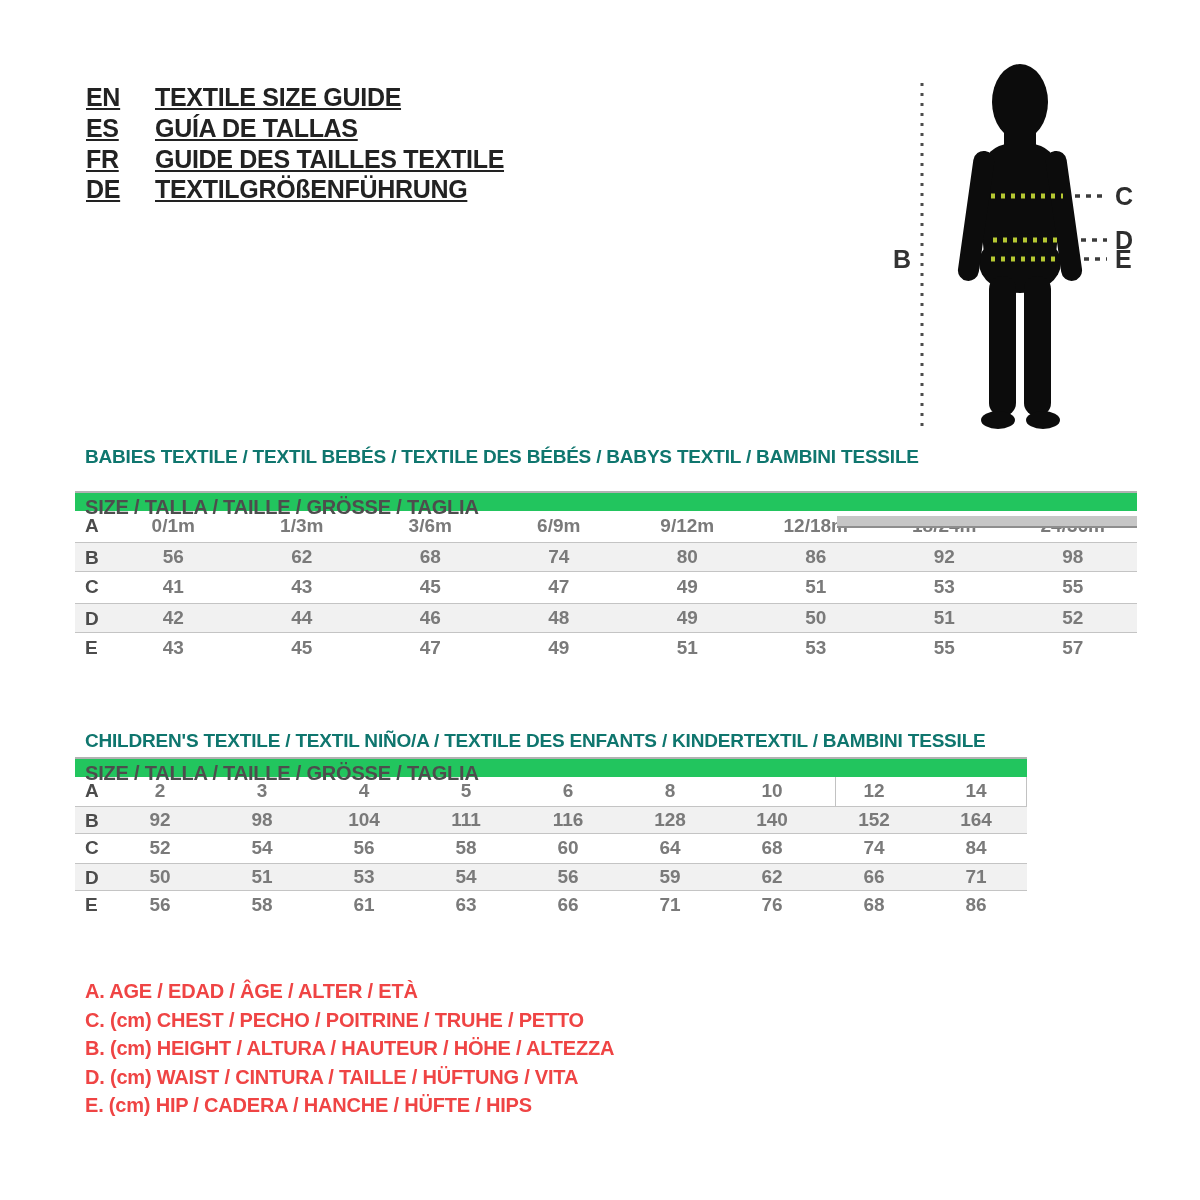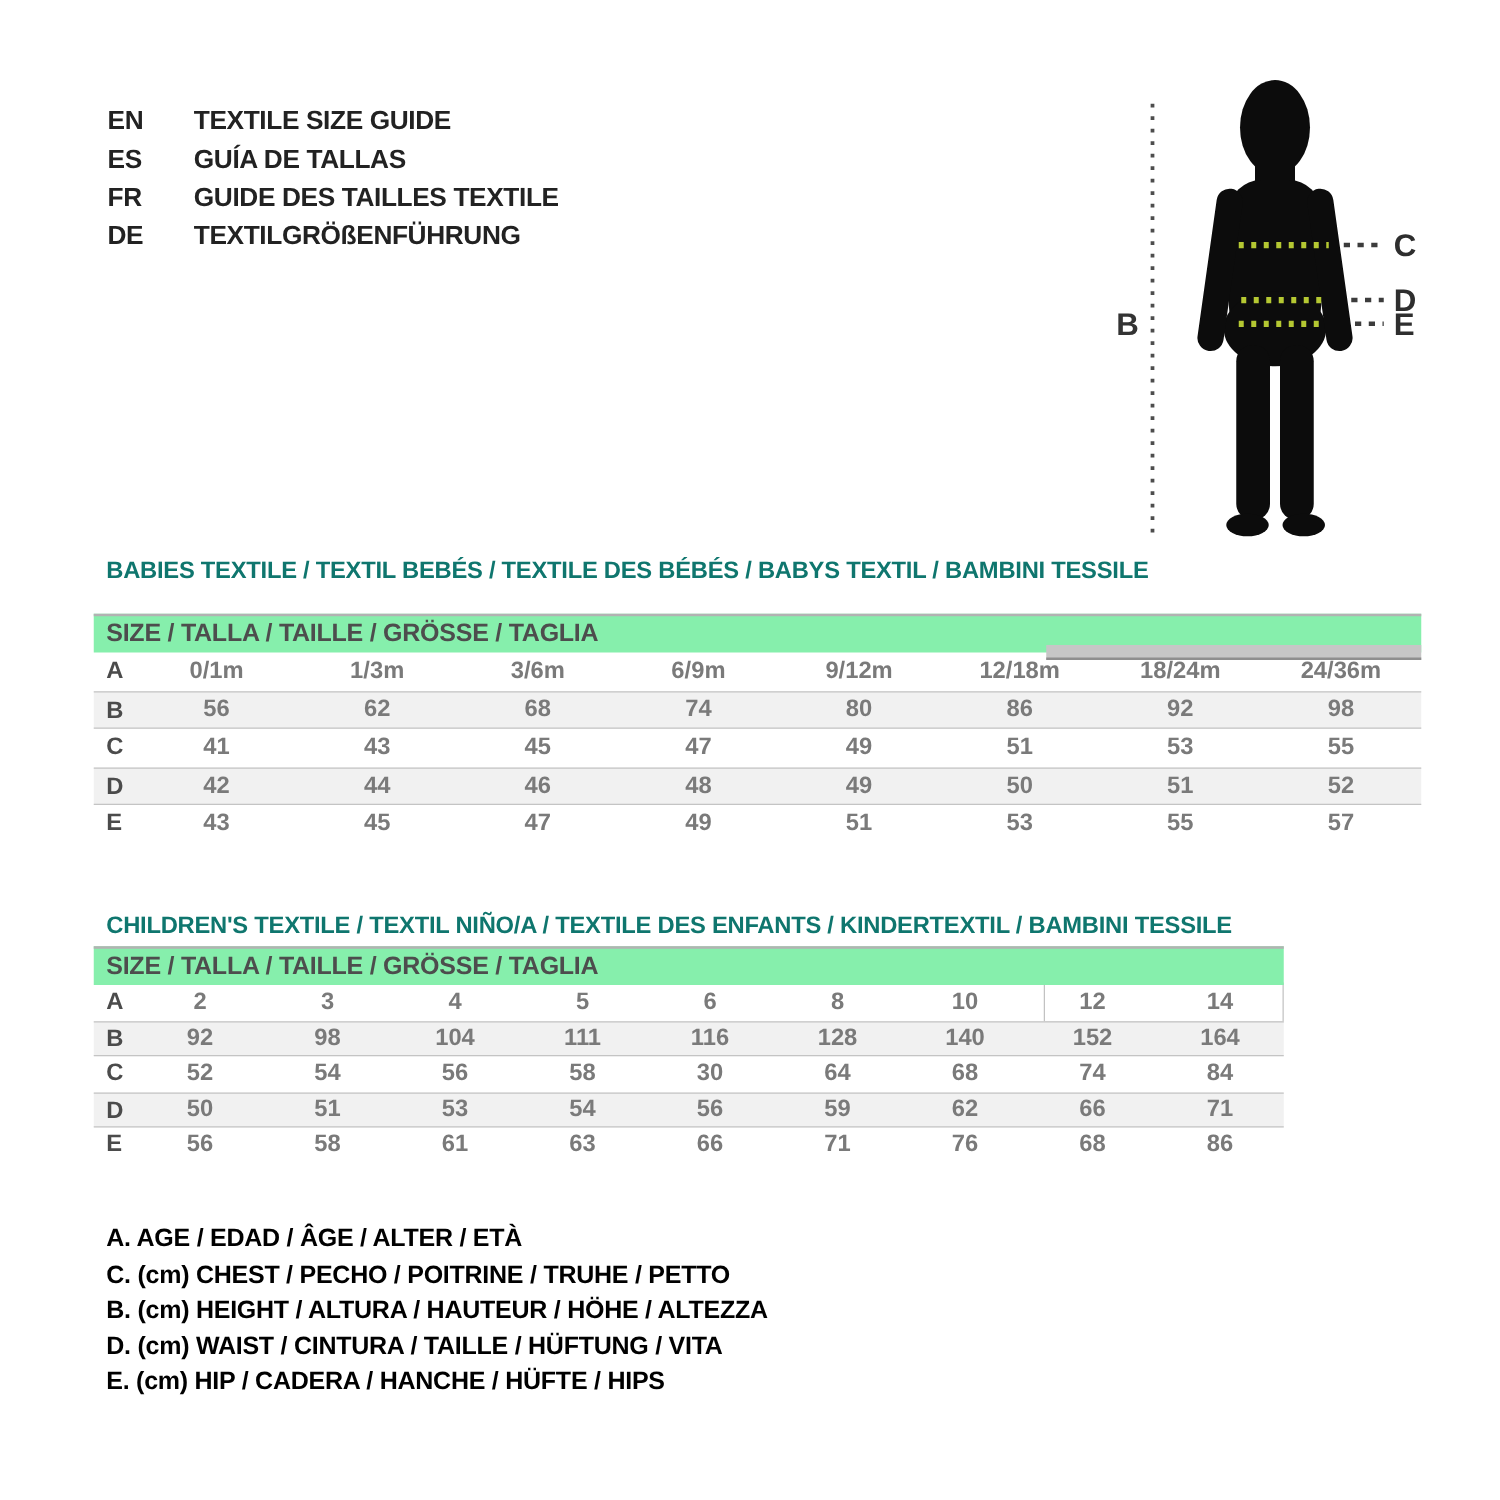--- a/index.html
+++ b/index.html
@@ -4,35 +4,35 @@
 <style>
   html,body{margin:0;padding:0;}
   body{
     width:1200px;height:1200px;position:relative;background:#ffffff;
     font-family:"Liberation Sans", sans-serif;color:#1c1c1c;overflow:hidden;
     -webkit-font-smoothing:antialiased;
   }
   .abs{position:absolute;}
 
   
-  .lang{left:86px;top:82px;font-size:21px;font-weight:bold;letter-spacing:-0.3px;color:#222;}
+  .lang{left:86px;top:82px;font-size:25px;font-weight:bold;letter-spacing:-0.3px;color:#222;text-decoration:underline;}
   .lang-row{display:grid;grid-template-columns:69px auto;line-height:30.8px;white-space:nowrap;}
 
   
   .sec-title{font-size:19px;font-weight:bold;color:#0f766e;letter-spacing:-0.2px;white-space:nowrap;}
   .babies-title{left:85px;top:446px;}
   .children-title{left:85px;top:684px;margin-top:46px;}
 
   
   .tbl{box-sizing:border-box;}
   .btable{left:75px;top:491px;width:1062px;}
   .ctable{left:75px;top:757px;width:952px;}
   .tbar{
-    position:relative;box-sizing:border-box;height:31px;line-height:28px;
-    background:#86efac;border-top:2px solid #b2b2b2;
+    position:relative;box-sizing:border-box;height:20px;line-height:28px;
+    background:#22c55e;border-top:2px solid #b2b2b2;
     font-size:20px;font-weight:bold;color:#4d4d4d;padding-left:10px;
     letter-spacing:-0.2px;white-space:nowrap;z-index:1;
   }
   .echo-strip{
     position:absolute;left:762px;right:0;top:25px;height:10px;
     background:#c6c6c6;border-bottom:2px solid #8e8e8e;z-index:2;
   }
   .trow{
     position:relative;display:flex;box-sizing:border-box;
     padding-left:10px;font-weight:bold;
@@ -42,21 +42,21 @@
   .trow.zebra{background:#f1f1f1;border-top:1px solid #c4c4c4;border-bottom:1px solid #c4c4c4;}
   .rlabel{width:24px;color:#4b4b4b;position:relative;z-index:1;}
   .cells{display:flex;flex:1;align-items:center;}
   .cell{flex:1;text-align:center;color:#7a7a7a;position:relative;z-index:1;}
   .hl{
     position:absolute;left:760px;right:0;top:-2px;bottom:-1px;
     border:1px solid #c2c2c2;background:transparent;z-index:0;
   }
 
   
-  .legend{left:85px;top:977px;font-size:20px;font-weight:bold;color:#000000;letter-spacing:-0.2px;}
+  .legend{left:85px;top:977px;font-size:20px;font-weight:bold;color:#ef4444;letter-spacing:-0.2px;}
   .legend-line{line-height:28.6px;white-space:nowrap;}
 
   
   .figure{left:885px;top:50px;width:270px;height:400px;}
 </style>
 </head>
 <body>
 
 <div class="abs lang">
 
@@ -228,21 +228,21 @@
       </span>
   </div>
   <div class="trow">
     <span class="rlabel">C</span>
     <span class="cells">
 
     <span class="cell">52</span>
         <span class="cell">54</span>
         <span class="cell">56</span>
         <span class="cell">58</span>
-        <span class="cell">30</span>
+        <span class="cell">60</span>
         <span class="cell">64</span>
         <span class="cell">68</span>
         <span class="cell">74</span>
         <span class="cell">84</span>
       </span>
   </div>
   <div class="trow zebra">
     <span class="rlabel">D</span>
     <span class="cells">
 

